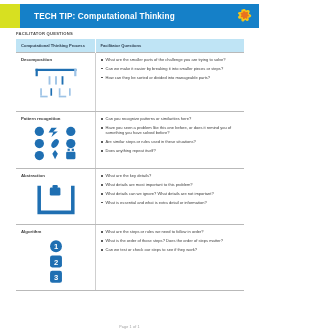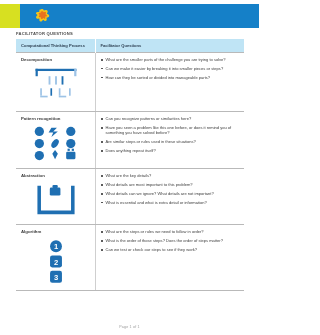--- a/index.html
+++ b/index.html
@@ -163,20 +163,21 @@
   }
 </style>
 </head>
 <body>
 
 <div class="page">
 
   <div class="header-band">
     <div class="header-accent"></div>
     <div class="header-bar">
+      <span class="header-title">TECH TIP: Computational Thinking</span>
       <span class="header-logo">
         <svg viewBox="0 0 24 24" width="18" height="18" aria-hidden="true">
           <path d="M9.2 3.4c1.5-1.2 3.6-.4 3.9 1.3l2.6-.6c1.8-.4 3.2 1.4 2.4 3l-.9 1.9 2.1 1.1c1.6.9 1.3 3.2-.5 3.6l-2.2.5.4 2.2c.3 1.8-1.7 3-3.1 1.9l-1.7-1.3-1.5 1.7c-1.2 1.4-3.4.6-3.5-1.2l-.1-2.2-2.2.2c-1.8.2-2.9-1.9-1.7-3.2l1.5-1.6-1.6-1.5C2 8.6 3 6.5 4.8 6.6l2.2.2.1-2.1c.04-.5.2-1 .6-1.3z" fill="#f5c518"></path>
           <path d="M10.4 6.1c.9-.7 2.2-.2 2.4.8l1.6-.4c1.1-.2 2 .9 1.5 1.9l-.6 1.2 1.3.7c1 .5.8 2-.3 2.2l-1.4.3.3 1.4c.2 1.1-1 1.8-1.9 1.2l-1-.8-.9 1.1c-.7.9-2.1.4-2.2-.8l-.1-1.4-1.4.1c-1.1.1-1.8-1.2-1-2l.9-1-1-1c-.8-.8-.2-2.1.9-2l1.4.1.1-1.3c.02-.3.1-.6.4-.8z" fill="#e8721e"></path>
         </svg>
       </span>
     </div>
   </div>
 
   <div class="subtitle">FACILITATOR QUESTIONS</div>

